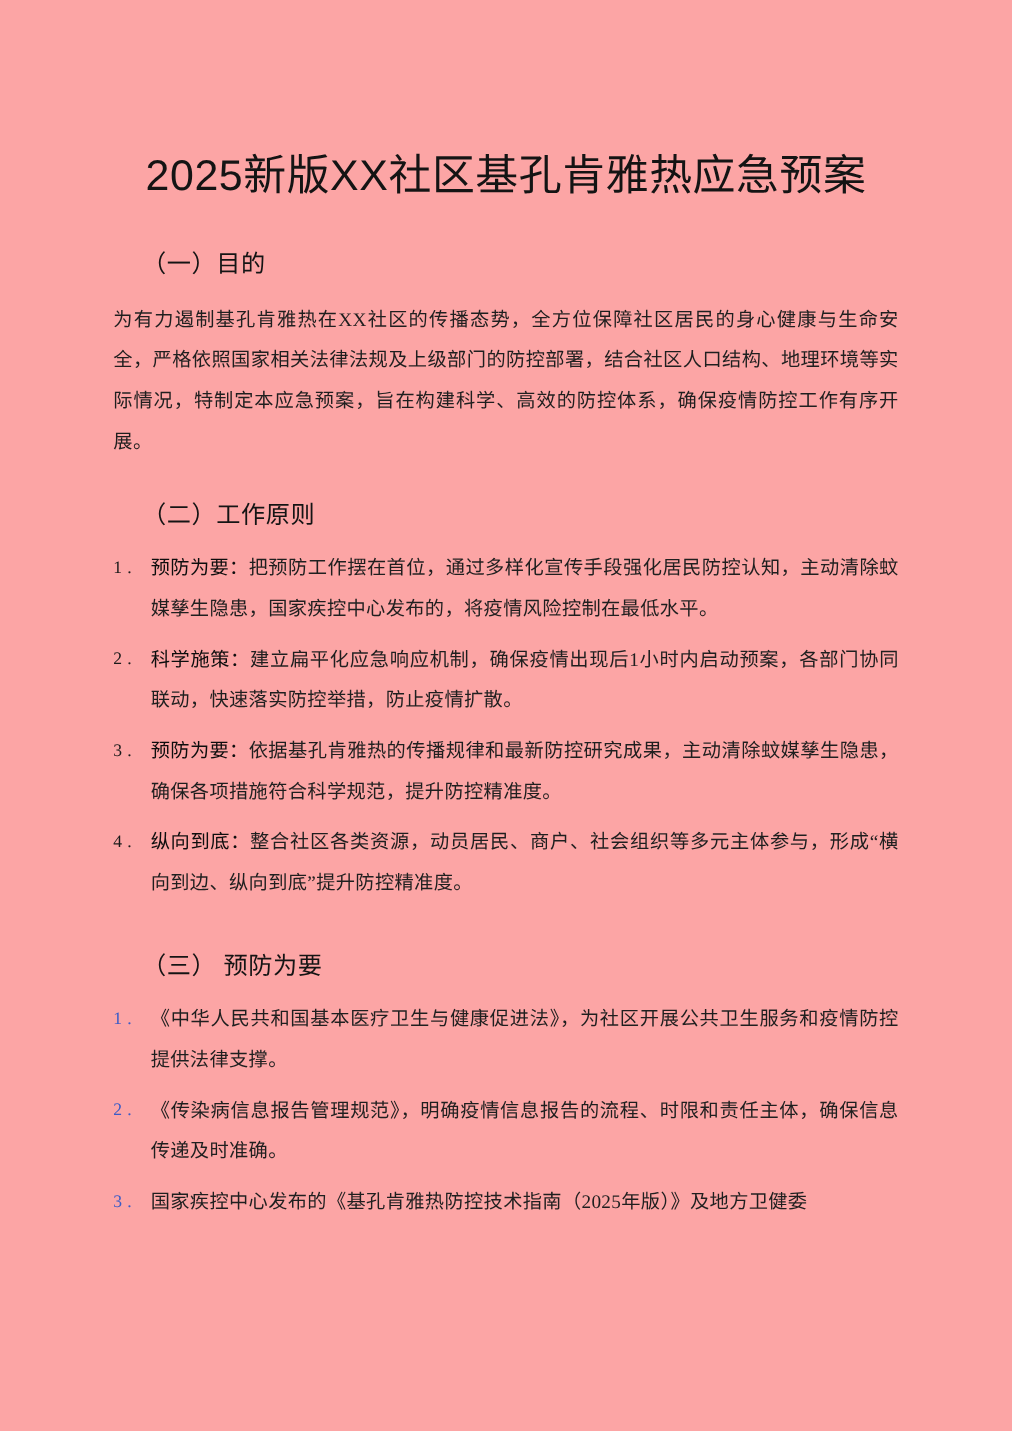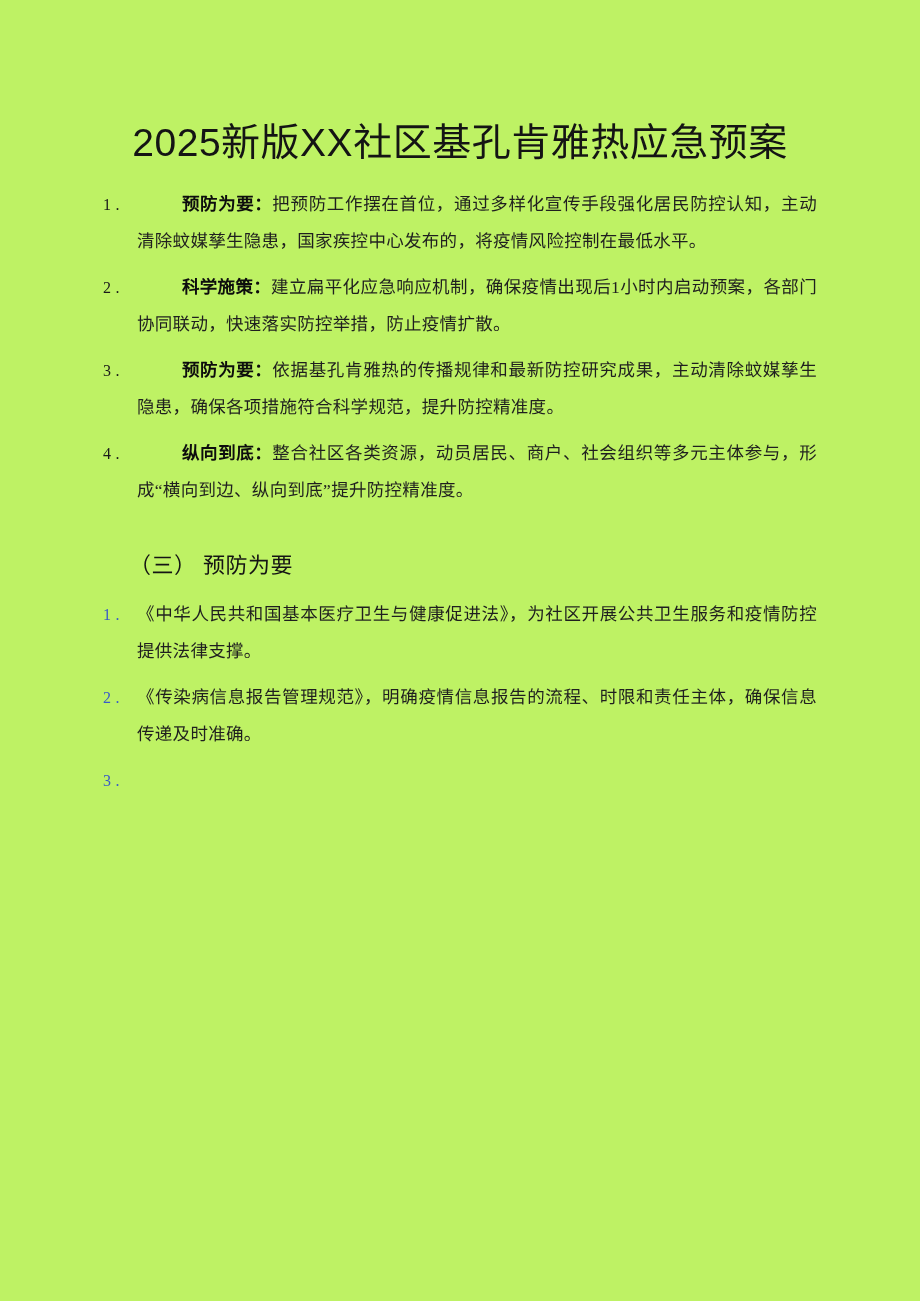--- a/index.html
+++ b/index.html
@@ -12,24 +12,24 @@
     font-family: "Liberation Serif", "DejaVu Serif", serif;
     color: #1a1a1a;
     -webkit-font-smoothing: antialiased;
   }
 
   .page {
     position: relative;
     width: 920px;
     height: 1301px;
     margin: 0 auto;
-    background: #bef264;
+    background: #fca5a5;
     overflow: hidden;
     box-sizing: border-box;
-    padding: 0 103px;
+    padding: 18px 103px;
   }
 
   
   .doc-title {
     margin: 0;
     padding-top: 112px;
     text-align: center;
     font-family: "Liberation Sans", "DejaVu Sans", sans-serif;
     font-weight: 400;
     font-size: 39px;
@@ -105,45 +105,47 @@
     font-family: "Liberation Serif", "DejaVu Serif", serif;
     font-size: 16px;
     line-height: 37px;
     white-space: pre;
   }
 
   .marker-black { color: #1a1a1a; }
   .marker-blue  { color: #3a5bc7; }
 
   .run-in {
-    font-weight: bold;
+    font-weight: normal;
     color: #0d0d0d;
     letter-spacing: 0.2px;
-    margin-left: 45px;
   }
 </style>
 </head>
 <body>
 
 <div class="page">
 
   <h1 class="doc-title">2025新版XX社区基孔肯雅热应急预案</h1>
 
 
+  <h3 class="h-level2">（一）目的</h3>
 
+  <p class="body-para">为有力遏制基孔肯雅热在XX社区的传播态势，全方位保障社区居民的身心健康与生命安全，严格依照国家相关法律法规及上级部门的防控部署，结合社区人口结构、地理环境等实际情况，特制定本应急预案，旨在构建科学、高效的防控体系，确保疫情防控工作有序开展。</p>
 
+  <h3 class="h-level2">（二）工作原则</h3>
 
   <ol class="num-list">
       <li class="item"><span class="marker marker-black">1 .</span><span class="run-in">预防为要：</span><span>把预防工作摆在首位，通过多样化宣传手段强化居民防控认知，主动清除蚊媒孳生隐患，国家疾控中心发布的，将疫情风险控制在最低水平。</span></li>
       <li class="item"><span class="marker marker-black">2 .</span><span class="run-in">科学施策：</span><span>建立扁平化应急响应机制，确保疫情出现后1小时内启动预案，各部门协同联动，快速落实防控举措，防止疫情扩散。</span></li>
       <li class="item"><span class="marker marker-black">3 .</span><span class="run-in">预防为要：</span><span>依据基孔肯雅热的传播规律和最新防控研究成果，主动清除蚊媒孳生隐患，确保各项措施符合科学规范，提升防控精准度。</span></li>
       <li class="item"><span class="marker marker-black">4 .</span><span class="run-in">纵向到底：</span><span>整合社区各类资源，动员居民、商户、社会组织等多元主体参与，形成“横向到边、纵向到底”提升防控精准度。</span></li>
     </ol>
 
   <h3 class="h-level2 wide-gap">（三） 预防为要</h3>
 
   <ol class="num-list">
       <li class="item"><span class="marker marker-blue">1 .</span><span>《中华人民共和国基本医疗卫生与健康促进法》，为社区开展公共卫生服务和疫情防控提供法律支撑。</span></li>
       <li class="item"><span class="marker marker-blue">2 .</span><span>《传染病信息报告管理规范》，明确疫情信息报告的流程、时限和责任主体，确保信息传递及时准确。</span></li>
-      <li class="item"><span class="marker marker-blue">3 .</span></li>
+      <li class="item"><span class="marker marker-blue">3 .</span><span>国家疾控中心发布的《基孔肯雅热防控技术指南（2025年版）》及地方卫健委</span></li>
     </ol>
 
 </div>
 
 </body></html>

